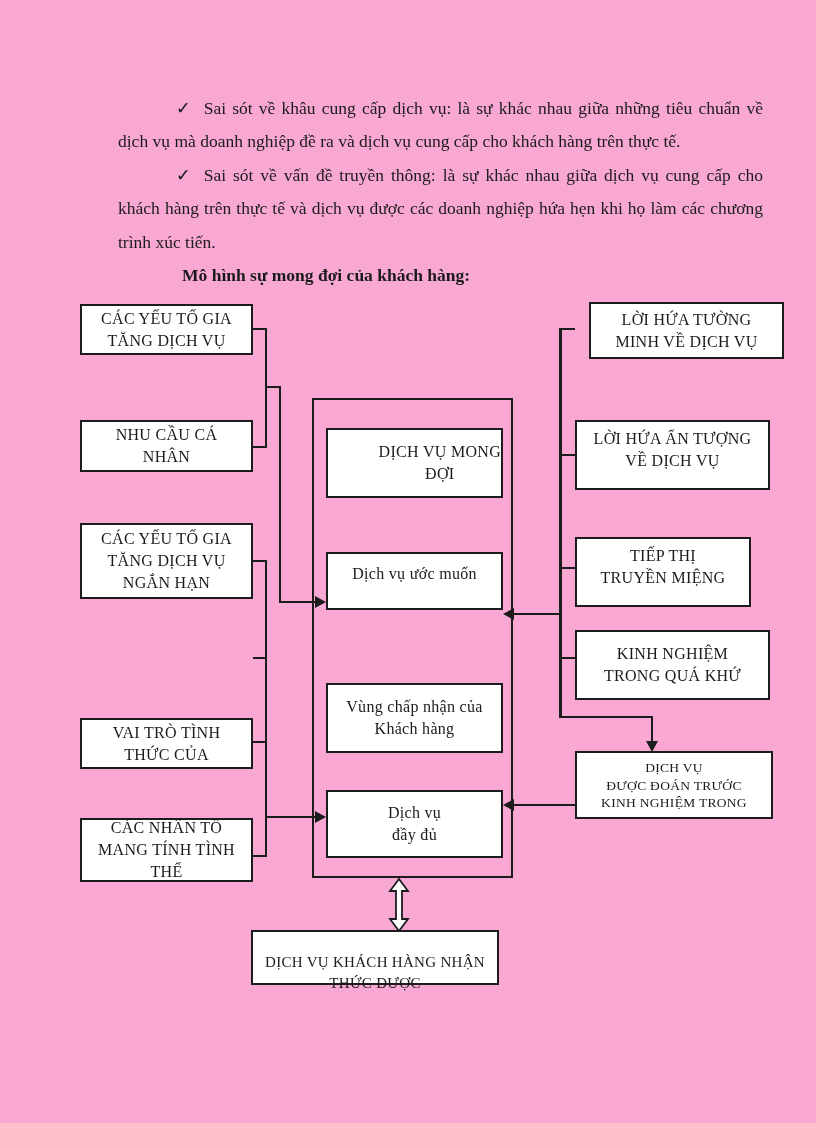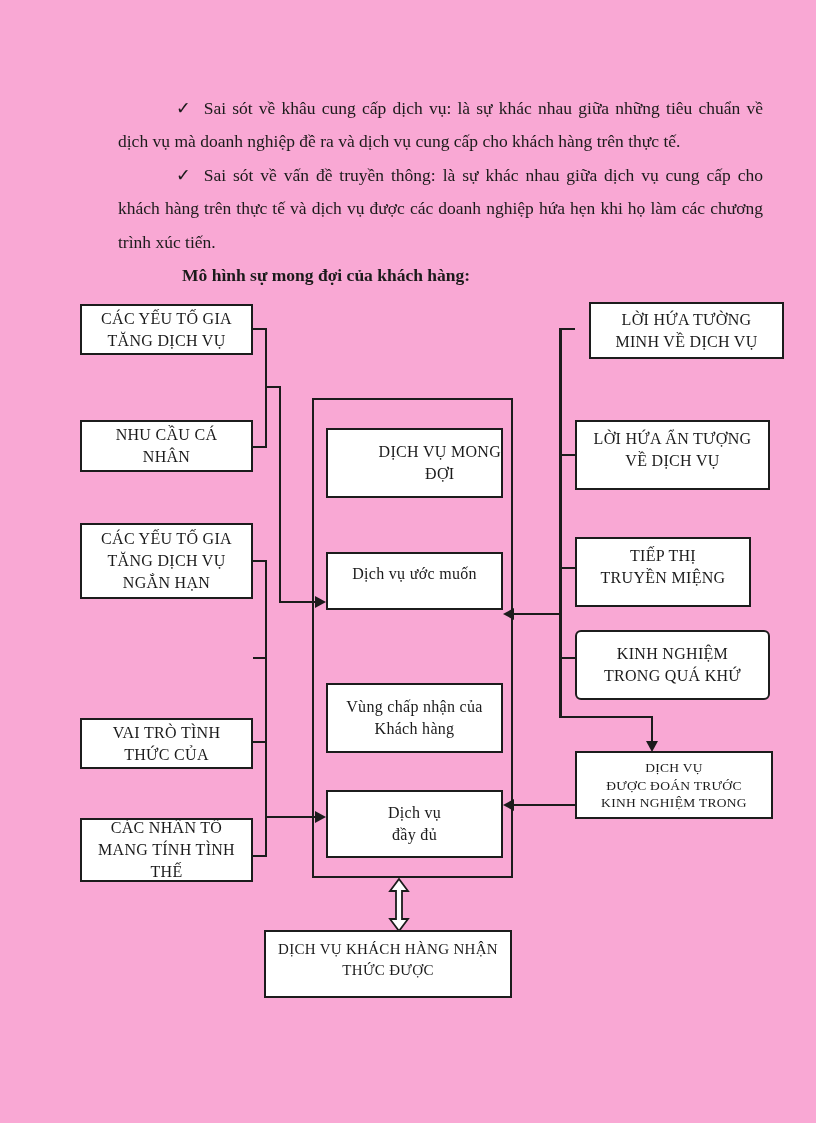--- a/index.html
+++ b/index.html
@@ -81,21 +81,21 @@
 MINH VỀ DỊCH VỤ</span>
     </div>
   <div class="dbox v-top" style="left:575px;top:420px;width:195px;height:70px;padding-top:6px;">
       <span>LỜI HỨA ẨN TƯỢNG
 VỀ DỊCH VỤ</span>
     </div>
   <div class="dbox v-top" style="left:575px;top:537px;width:176px;height:70px;padding-top:6px;">
       <span>TIẾP THỊ
 TRUYỀN MIỆNG</span>
     </div>
-  <div class="dbox v-top" style="left:575px;top:630px;width:195px;height:70px;padding-top:11px;border-radius:6px;">
+  <div class="dbox v-top" style="left:575px;top:630px;width:195px;height:70px;padding-top:11px;">
       <span>KINH NGHIỆM
 TRONG QUÁ KHỨ</span>
     </div>
   <div class="dbox v-top small-text" style="left:575px;top:751px;width:198px;height:68px;padding-top:6px;">
       <span>DỊCH VỤ
 ĐƯỢC ĐOÁN TRƯỚC
 KINH NGHIỆM TRONG</span>
     </div>
 
   <div class="outer-box" style="left:312px;top:398px;width:201px;height:480px;"></div>
@@ -108,21 +108,21 @@
     </div>
   <div class="dbox v-center" style="left:326px;top:683px;width:177px;height:70px;">
       <span>Vùng chấp nhận của
 Khách hàng</span>
     </div>
   <div class="dbox v-center" style="left:326px;top:790px;width:177px;height:68px;">
       <span>Dịch vụ
 đầy đủ</span>
     </div>
 
-  <div class="dbox v-top mid-text" style="left:264px;top:930px;width:248px;height:68px;padding-top:7px;">
+  <div class="dbox v-top mid-text" style="left:251px;top:930px;width:248px;height:55px;padding-top:20px;">
       <span>DỊCH VỤ KHÁCH HÀNG NHẬN
 THỨC ĐƯỢC</span>
     </div>
 
   <div class="line" style="left:253px;top:328px;width:14px;height:2px;"></div>
   <div class="line" style="left:253px;top:446px;width:14px;height:2px;"></div>
   <div class="line" style="left:265px;top:328px;width:2px;height:120px;"></div>
   <div class="line" style="left:265px;top:386px;width:16px;height:2px;"></div>
   <div class="line" style="left:279px;top:386px;width:2px;height:217px;"></div>
   <div class="line" style="left:279px;top:601px;width:37px;height:2px;"></div>

